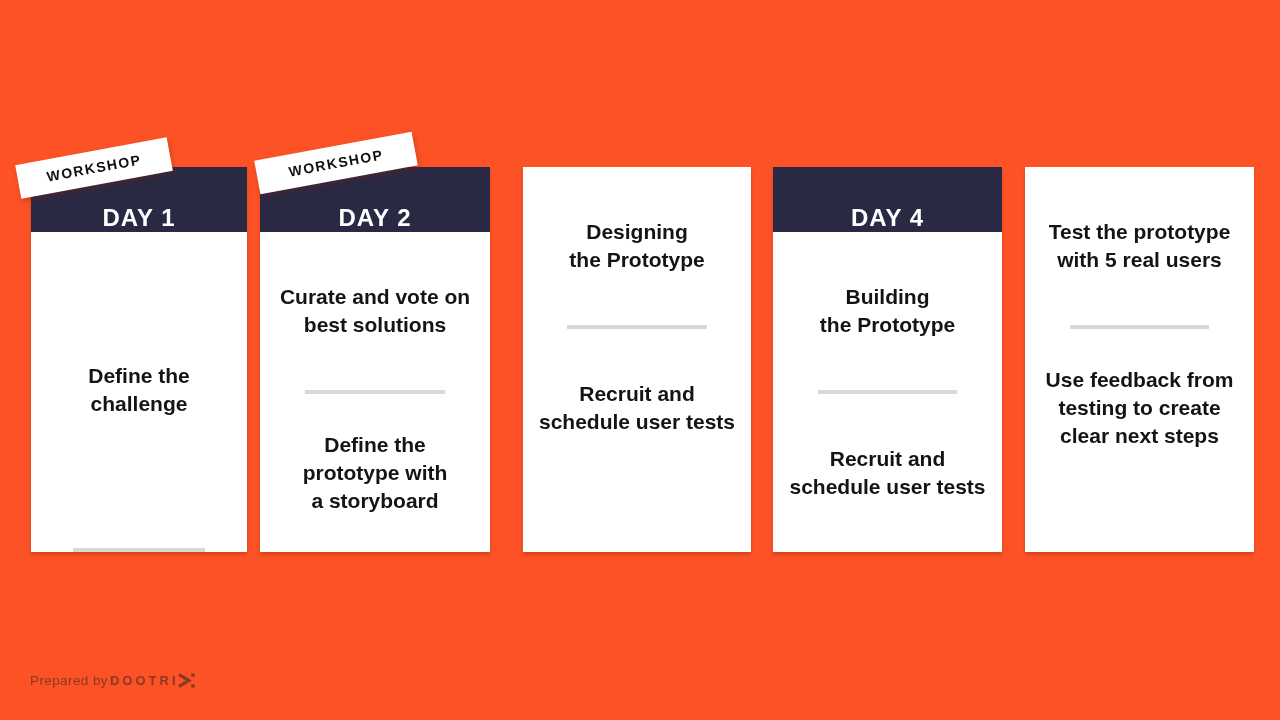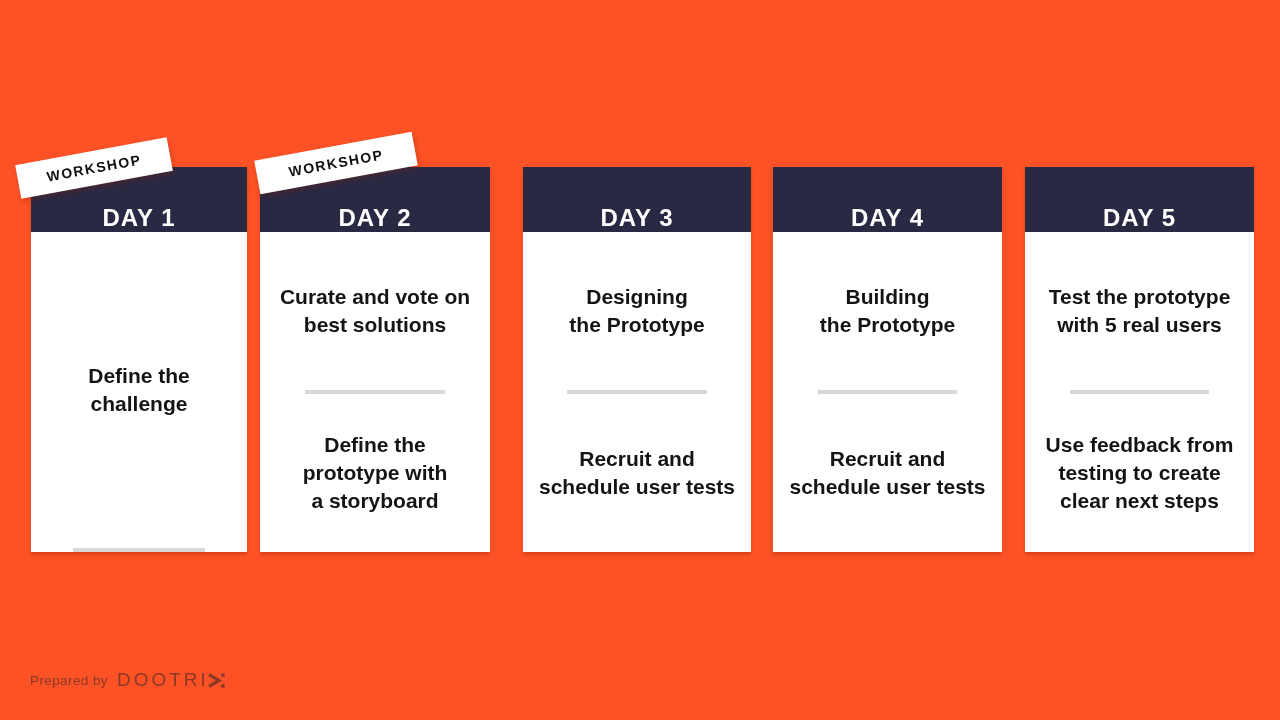--- a/index.html
+++ b/index.html
@@ -30,24 +30,24 @@
   }
   .card__divider{flex:0 0 auto;width:61%;height:4px;background:var(--divider,#d8d8d8);margin:0 auto;}
   .sticker{
     position:absolute;background:#ffffff;z-index:5;
     display:flex;align-items:center;justify-content:center;
     box-shadow:1px 3px 5px rgba(130,30,5,.3);
   }
   .sticker--1{left:17px;top:151px;width:154px;height:34px;transform:rotate(-10.5deg);}
   .sticker--2{left:256px;top:146px;width:160px;height:34px;transform:rotate(-10.5deg);}
   .sticker__label{font-size:14px;font-weight:700;color:#101010;letter-spacing:1.5px;}
-  .footer{position:absolute;left:30px;top:667px;height:26px;display:flex;align-items:center;gap:9px;}
+  .footer{position:absolute;left:30px;top:667px;height:26px;display:flex;align-items:center;gap:2px;}
   .footer__prepared{font-size:13.5px;color:var(--footer-text,#8a3a24);letter-spacing:.4px;}
   .brand{display:flex;align-items:center;color:var(--footer-text,#8a3a24);}
-  .brand__text{font-size:19px;font-weight:400;letter-spacing:3px;}
+  .brand__text{font-size:13px;font-weight:700;letter-spacing:3px;}
   .brand__x{display:flex;align-items:center;margin-left:-1px;}
   .brand__x svg{display:block;}
 </style>
 </head>
 <body>
 
 <div class="canvas">
 
   <div class="sticker sticker--1">
     <span class="sticker__label">WORKSHOP</span>
@@ -81,23 +81,20 @@
       <div class="card__divider"></div>
       <div class="card__half">
         <span class="card__text">Define the
 prototype with
 a storyboard</span>
       </div>
     </div>
   </div>
 
   <div class="card card--3">
-    <div class="card__header">
-      <span class="card__title">DAY 3</span>
-    </div>
     <div class="card__body">
       <div class="card__half">
         <span class="card__text">Designing
 the Prototype</span>
       </div>
       <div class="card__divider"></div>
       <div class="card__half">
         <span class="card__text">Recruit and
 schedule user tests</span>
       </div>
@@ -115,23 +112,20 @@
       </div>
       <div class="card__divider"></div>
       <div class="card__half">
         <span class="card__text">Recruit and
 schedule user tests</span>
       </div>
     </div>
   </div>
 
   <div class="card card--5">
-    <div class="card__header">
-      <span class="card__title">DAY 5</span>
-    </div>
     <div class="card__body">
       <div class="card__half">
         <span class="card__text">Test the prototype
 with 5 real users</span>
       </div>
       <div class="card__divider"></div>
       <div class="card__half">
         <span class="card__text">Use feedback from
 testing to create
 clear next steps</span>

